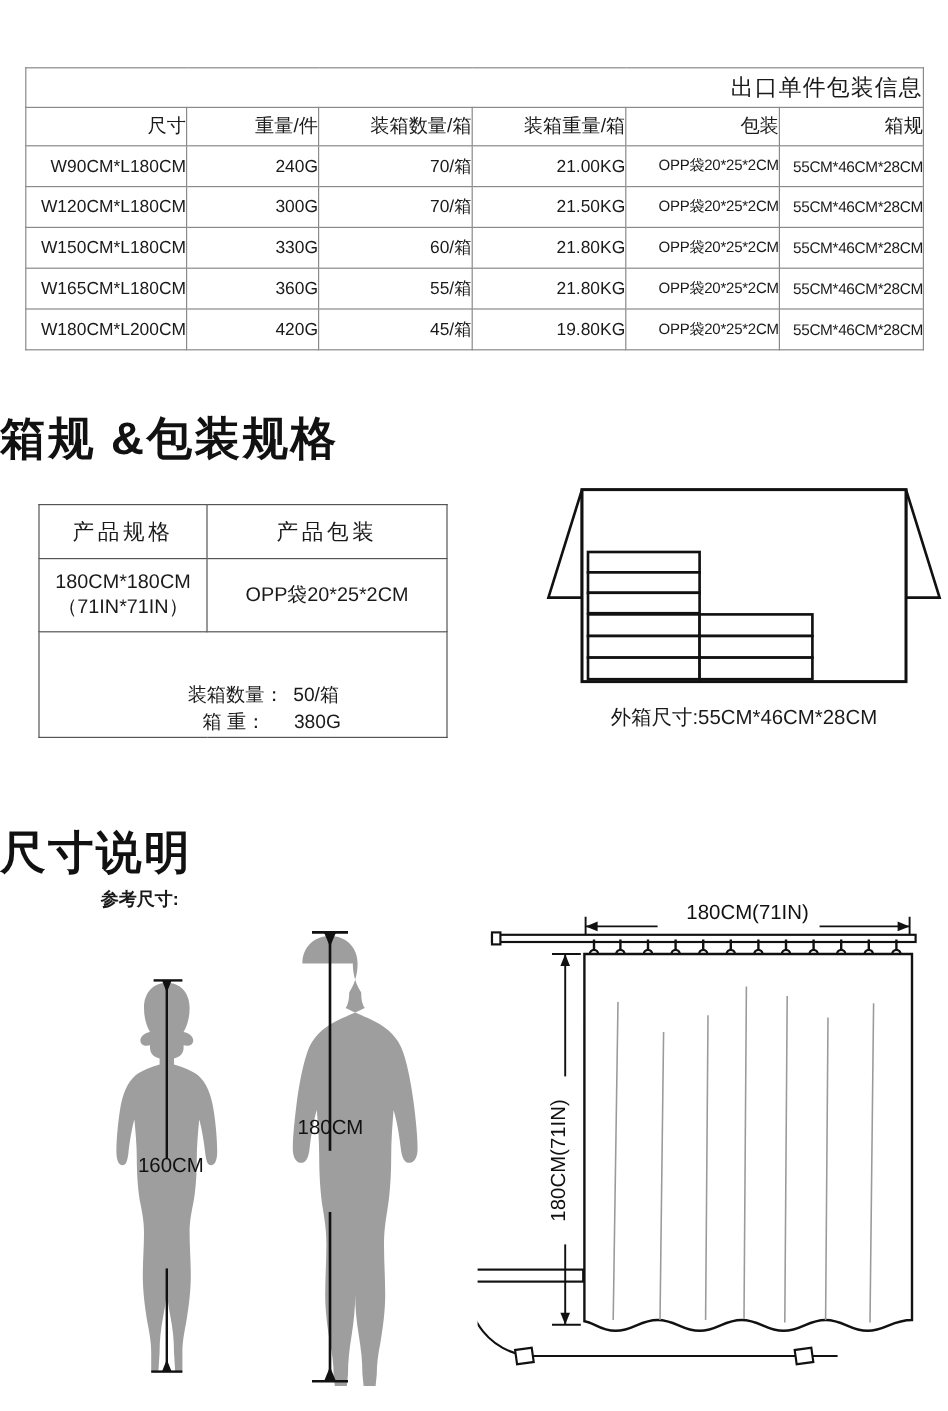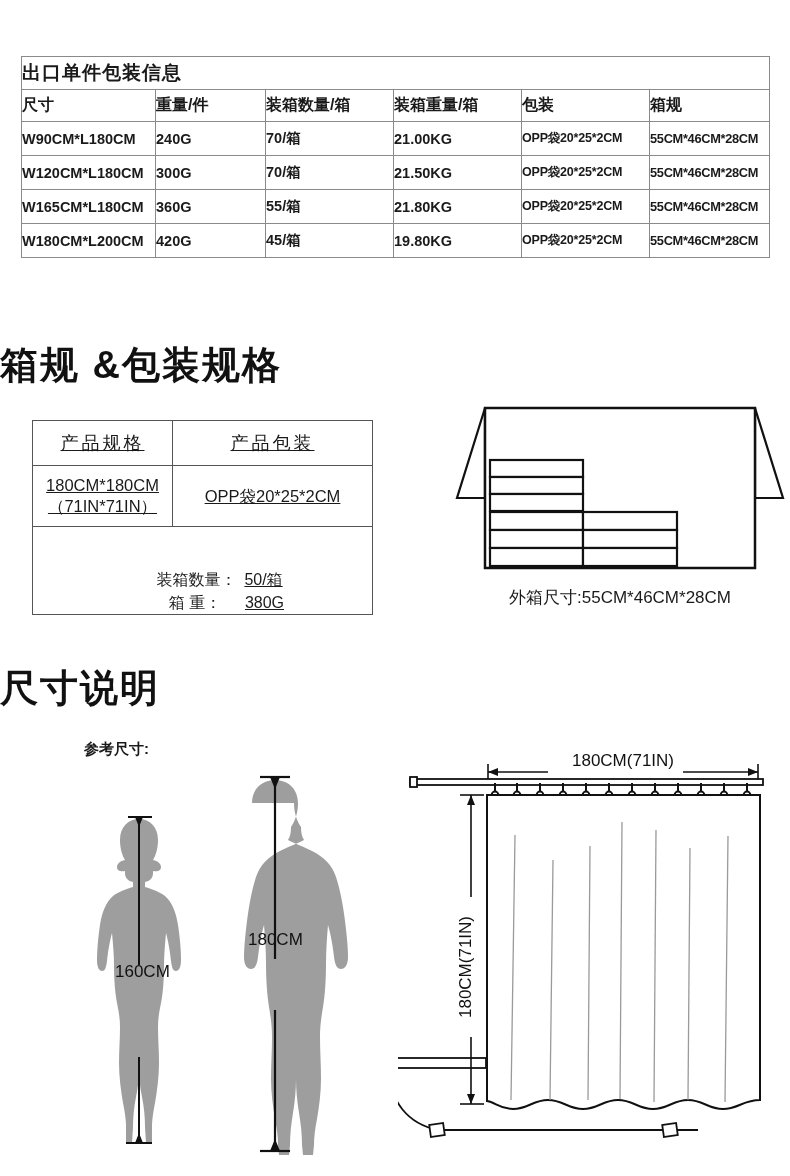--- a/index.html
+++ b/index.html
@@ -23,23 +23,23 @@
     top: 56px;
     width: 748px;
   }
   table.pack {
     border-collapse: collapse;
     width: 100%;
     table-layout: fixed;
   }
   table.pack td, table.pack th {
     border: 1px solid #8a8a8a;
-    text-align: left;
+    text-align: right;
     vertical-align: middle;
-    font-weight: bold;
+    font-weight: normal;
     padding: 0;
   }
   .pack-title {
     height: 32px;
     font-size: 19px;
     font-weight: bold;
     letter-spacing: 1px;
   }
   .pack-head td {
     height: 31px;
@@ -71,29 +71,28 @@
   .section-heading {
     position: absolute;
     width: 100%;
     text-align: left;
     font-size: 38px;
     font-weight: bold;
     letter-spacing: 2px;
     color: #111;
   }
   #heading-box-spec { top: 340px; }
-  #heading-size-desc { top: 663px; }
+  #heading-size-desc { top: 685px; }
 
   
   .spec-table-wrap {
     position: absolute;
     left: 32px;
     top: 420px;
     width: 340px;
-    text-decoration: underline;
   }
   table.spec {
     border-collapse: collapse;
     width: 100%;
     table-layout: fixed;
   }
   table.spec td {
     border: 1px solid #555;
     text-align: center;
     vertical-align: middle;
@@ -197,20 +196,28 @@
         <td>70/箱</td>
         <td>21.00KG</td>
         <td class="small">OPP袋20*25*2CM</td>
         <td class="boxspec">55CM*46CM*28CM</td>
       </tr>
       <tr class="pack-body">
         <td>W120CM*L180CM</td>
         <td>300G</td>
         <td>70/箱</td>
         <td>21.50KG</td>
+        <td class="small">OPP袋20*25*2CM</td>
+        <td class="boxspec">55CM*46CM*28CM</td>
+      </tr>
+      <tr class="pack-body">
+        <td>W150CM*L180CM</td>
+        <td>330G</td>
+        <td>60/箱</td>
+        <td>21.80KG</td>
         <td class="small">OPP袋20*25*2CM</td>
         <td class="boxspec">55CM*46CM*28CM</td>
       </tr>
       <tr class="pack-body">
         <td>W165CM*L180CM</td>
         <td>360G</td>
         <td>55/箱</td>
         <td>21.80KG</td>
         <td class="small">OPP袋20*25*2CM</td>
         <td class="boxspec">55CM*46CM*28CM</td>

